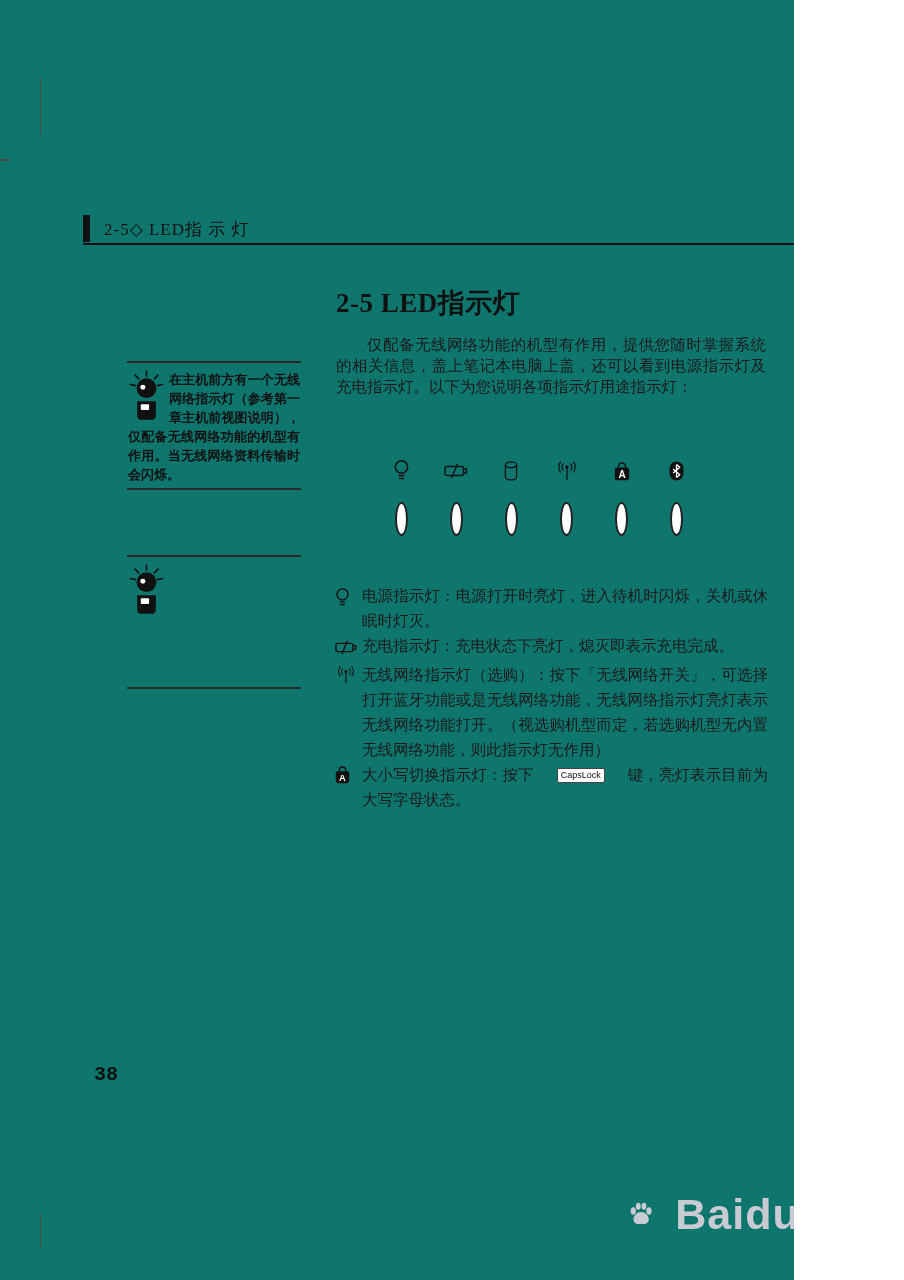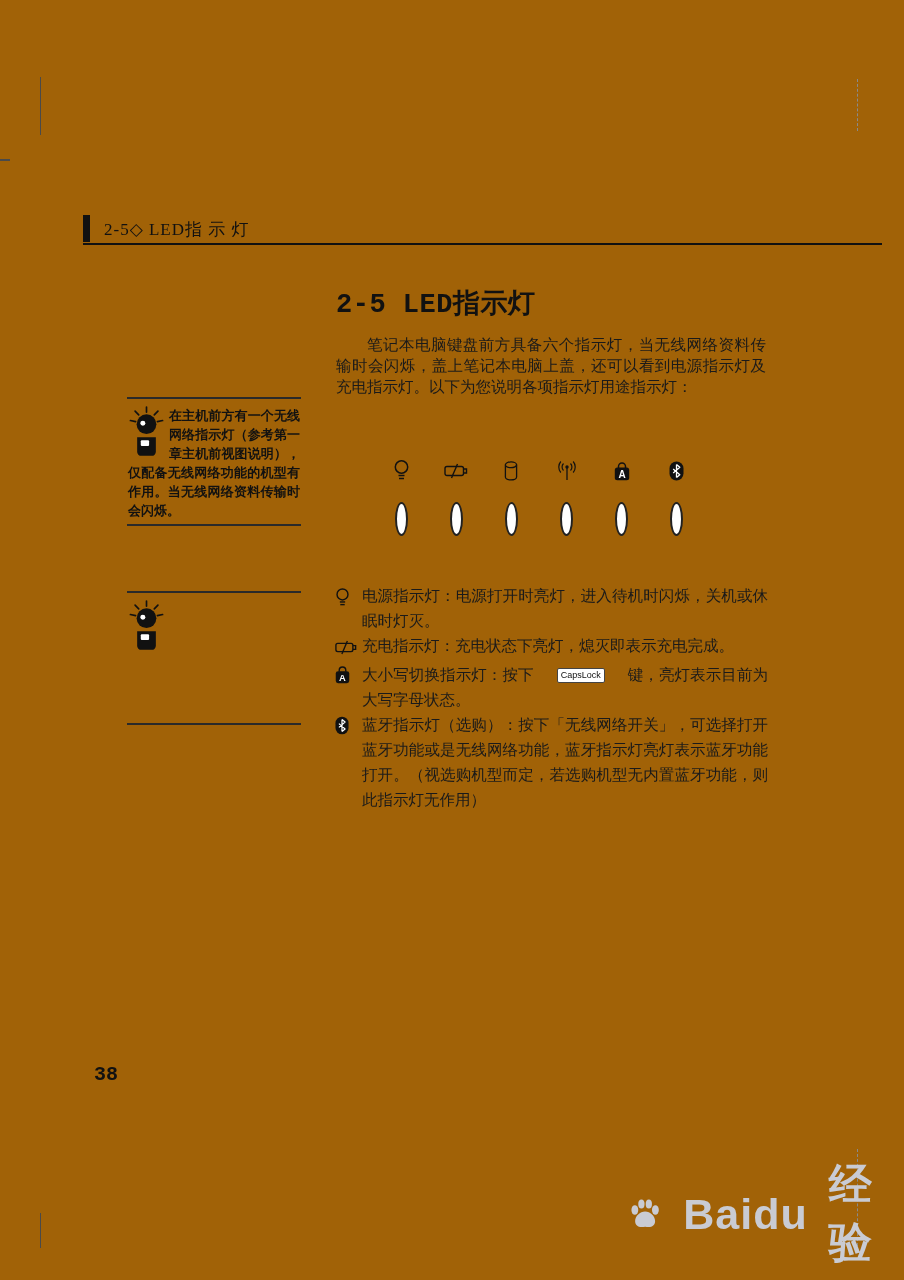--- a/index.html
+++ b/index.html
@@ -1,18 +1,18 @@
 <!DOCTYPE html>
 <html><head>
 <meta charset="utf-8">
 <style>
   * { margin:0; padding:0; box-sizing:border-box; }
   html,body { background:#ffffff; }
   .page {
-    position:relative; width:904px; height:1280px; background:#a16207;
+    position:relative; width:794px; height:1280px; background:#0f766e;
     overflow:hidden; color:#1a1a1a;
     font-family:"Liberation Serif", serif;
   }
 
   
   .mark { position:absolute; }
   .mark-tl { left:40px; top:77px; width:1px; height:58px; background:#4a4a4a; }
   .mark-tr { left:857px; top:79px; width:0; height:52px; border-left:1px dashed #8a8a8a; }
   .mark-left { left:0; top:159px; width:10px; height:2px; background:#4a4a4a; }
   .mark-bl { left:40px; top:1213px; width:1px; height:35px; background:#4a4a4a; }
@@ -29,30 +29,30 @@
     font-size:17px; letter-spacing:1px; color:#111;
     font-family:"Liberation Serif", serif;
   }
 
   
   .side-note {
     position:absolute; left:127px; width:174px;
     border-top:2px solid #2a2a2a; border-bottom:2px solid #2a2a2a;
     padding:7px 1px 6px 1px; overflow:hidden;
     font-family:"Liberation Sans", sans-serif; font-weight:bold;
-    font-size:13px; line-height:19px; text-align:justify; color:#111;margin-top:36px;
+    font-size:13px; line-height:19px; text-align:justify; color:#111;
   }
   .note1 { top:361px; height:129px; }
   .note2 { top:555px; height:134px; }
   .note-icon { float:left; width:37px; height:54px; margin:0 4px 2px 0; }
 
   
   .section-title {
     position:absolute; left:336px; top:285px;
-    font-family:Liberation Mono, monospace; font-weight:bold;
+    font-family:Liberation Serif, serif; font-weight:bold;
     font-size:27px; color:#111; letter-spacing:0.5px;
   }
   .intro {
     position:absolute; left:336px; top:334px; width:430px;
     font-size:15.5px; line-height:21px; text-align:justify; text-indent:2em;
   }
 
   .icons-row, .leds-row {
     position:absolute; left:387px; width:304px;
     display:flex; justify-content:space-between; align-items:center;
@@ -129,21 +129,21 @@
         </g>
         <circle cx="17" cy="17.5" r="9.5" fill="#111"></circle>
         <circle cx="13.5" cy="16.5" r="2.4" fill="#fff"></circle>
         <path d="M8 30 h18 v14 a4 4 0 0 1 -4 4 h-10 a4 4 0 0 1 -4 -4 z" fill="#111"></path>
         <rect x="11.5" y="33" width="8" height="5.5" rx="1" fill="#fff"></rect>
       </svg>
     </span>
   </aside>
 
   <h1 class="section-title">2-5 LED指示灯</h1>
-  <p class="intro">笔记本电脑键盘前方具备六个指示灯，当无线网络资料传输时会闪烁，盖上笔记本电脑上盖，还可以看到电源指示灯及充电指示灯。以下为您说明各项指示灯用途指示灯：</p>
+  <p class="intro">仅配备无线网络功能的机型有作用，提供您随时掌握系统的相关信息，盖上笔记本电脑上盖，还可以看到电源指示灯及充电指示灯。以下为您说明各项指示灯用途指示灯：</p>
 
   <div class="icons-row">
     <span class="icon-cell">
       <svg width="17" height="24" viewBox="0 0 17 24">
         <circle cx="8.5" cy="8" r="6.2" fill="none" stroke="#111" stroke-width="1.5"></circle>
         <line x1="5.5" y1="16.5" x2="11.5" y2="16.5" stroke="#111" stroke-width="1.5"></line>
         <line x1="6" y1="19.5" x2="11" y2="19.5" stroke="#111" stroke-width="1.5"></line>
       </svg>
     </span>
     <span class="icon-cell">
@@ -223,45 +223,49 @@
         <svg width="22" height="15" viewBox="0 0 24 16">
           <rect x="1" y="3.5" width="18.5" height="9" rx="2" fill="none" stroke="#111" stroke-width="1.5"></rect>
           <path d="M19.5 6 h3 v4 h-3" fill="none" stroke="#111" stroke-width="1.5"></path>
           <line x1="13.5" y1="1" x2="7.5" y2="15" stroke="#111" stroke-width="1.5"></line>
         </svg>
       </span>
       <span class="item-text">充电指示灯：充电状态下亮灯，熄灭即表示充电完成。</span>
     </div>
 
 
+    <div class="led-item">
+      <span class="item-icon">
+        <svg width="22" height="19" viewBox="0 0 24 21">
+          <circle cx="12" cy="6" r="1.7" fill="#111"></circle>
+          <line x1="12" y1="7" x2="12" y2="19" stroke="#111" stroke-width="1.3"></line>
+          <path d="M8.5 9.5 a5 5 0 0 1 0 -7" fill="none" stroke="#111" stroke-width="1.2"></path>
+          <path d="M5.8 11.5 a8.5 8.5 0 0 1 0 -11" fill="none" stroke="#111" stroke-width="1.2"></path>
+          <path d="M15.5 9.5 a5 5 0 0 0 0 -7" fill="none" stroke="#111" stroke-width="1.2"></path>
+          <path d="M18.2 11.5 a8.5 8.5 0 0 0 0 -11" fill="none" stroke="#111" stroke-width="1.2"></path>
+        </svg>
+      </span>
+      <span class="item-text">无线网络指示灯（选购）：按下「无线网络开关」，可选择打开蓝牙功能或是无线网络功能，无线网络指示灯亮灯表示无线网络功能打开。（视选购机型而定，若选购机型无内置无线网络功能，则此指示灯无作用）</span>
+    </div>
 
     <div class="led-item">
       <span class="item-icon">
         <svg width="15" height="18" viewBox="0 0 16 19">
           <path d="M4.5 6 V4.5 a3.5 3.5 0 0 1 7 0 V6" fill="none" stroke="#111" stroke-width="1.5"></path>
           <rect x="0.8" y="5.5" width="14.4" height="12.7" rx="2.5" fill="#111"></rect>
           <text x="8" y="15.5" font-size="10" font-weight="bold" fill="#fff" text-anchor="middle" font-family="Liberation Sans, sans-serif">A</text>
         </svg>
       </span>
       <span class="item-text">
         <span>大小写切换指示灯：按下</span>
         <span class="keycap">CapsLock</span>
         <span>键，亮灯表示目前为大写字母状态。</span>
       </span>
     </div>
 
-    <div class="led-item">
-      <span class="item-icon">
-        <svg width="14" height="19" viewBox="0 0 15 20">
-          <rect x="0.5" y="0.5" width="14" height="19" rx="7" fill="#111"></rect>
-          <path d="M7.5 3.5 V16.5 M7.5 3.5 L10.8 6.3 L4.2 12 M7.5 16.5 L10.8 13.7 L4.2 8" fill="none" stroke="#fff" stroke-width="1.3" stroke-linejoin="round"></path>
-        </svg>
-      </span>
-      <span class="item-text">蓝牙指示灯（选购）：按下「无线网络开关」，可选择打开蓝牙功能或是无线网络功能，蓝牙指示灯亮灯表示蓝牙功能打开。（视选购机型而定，若选购机型无内置蓝牙功能，则此指示灯无作用）</span>
-    </div>
 
   </div>
 
   <div class="page-number">38</div>
 
   <div class="watermark">
     <div class="wm-line1">
       <svg width="40" height="40" viewBox="0 0 24 24">
         <g fill="#c9cbd3">
           <ellipse cx="4.8" cy="9.2" rx="2.4" ry="3.4"></ellipse>

